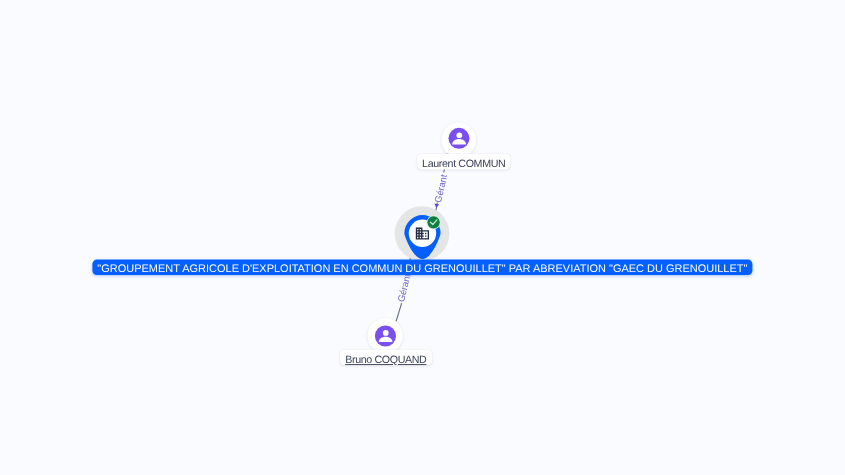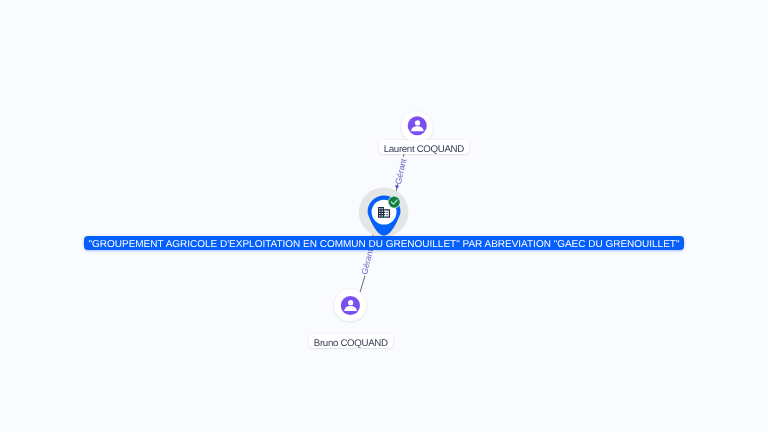--- a/index.html
+++ b/index.html
@@ -72,15 +72,15 @@
       <circle cx="350.4" cy="305.5" r="9.6" fill="#7a4ff0"></circle>
       <g transform="translate(350.4,305.5) scale(0.62)">
         <circle cx="0.5" cy="-4.5" r="4.2" fill="#fff"></circle>
         <path d="M-9.9 8.9 c0 -4.9 4.5 -8.0 10.1 -8.0 c5.6 0 10.1 3.1 10.1 8.0 z" fill="#fff"></path>
       </g>
     </g>
   </svg>
 
   <div class="complabel" style="left:84.3px;top:236.2px;"><span class="ctext">"GROUPEMENT AGRICOLE D'EXPLOITATION EN COMMUN DU GRENOUILLET" PAR ABREVIATION "GAEC DU GRENOUILLET"</span></div>
 
-  <div class="chip" style="left:378.7px;top:140.25px;"><span class="ptext">Laurent COQUAND</span></div>
-  <div class="chip" style="left:308.8px;top:334px;"><span class="ptext">Bruno COQUAND</span></div>
+  <div class="chip" style="left:378.7px;top:140.25px;"><span class="ptext">Laurent COMMUN</span></div>
+  <div class="chip" style="left:308.8px;top:318px;text-decoration:underline;"><span class="ptext">Bruno COQUAND</span></div>
 </div>
 
 </body></html>

